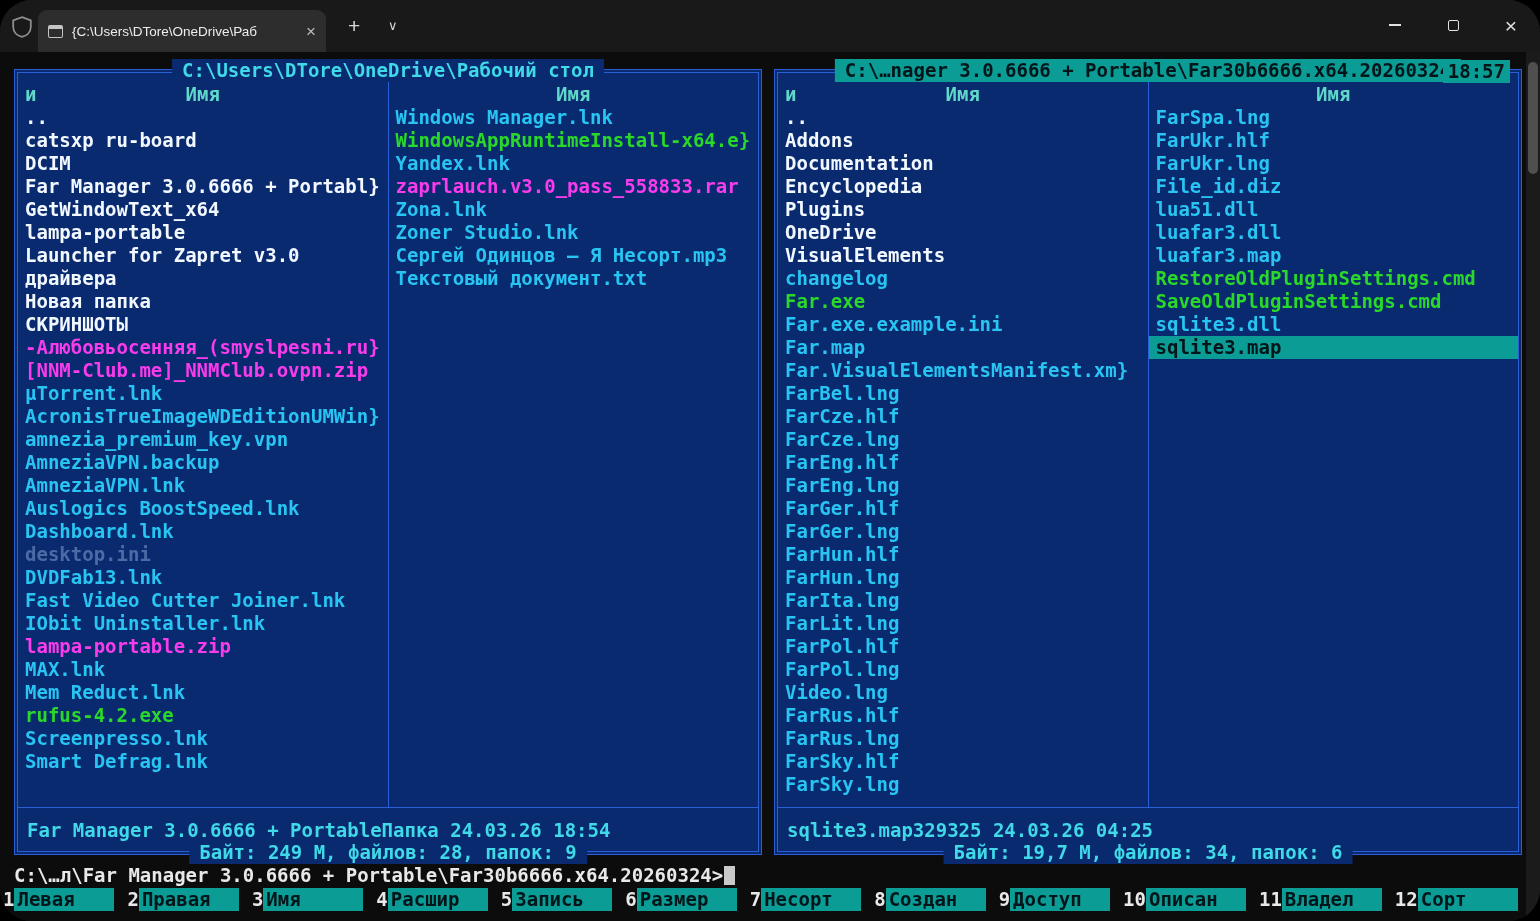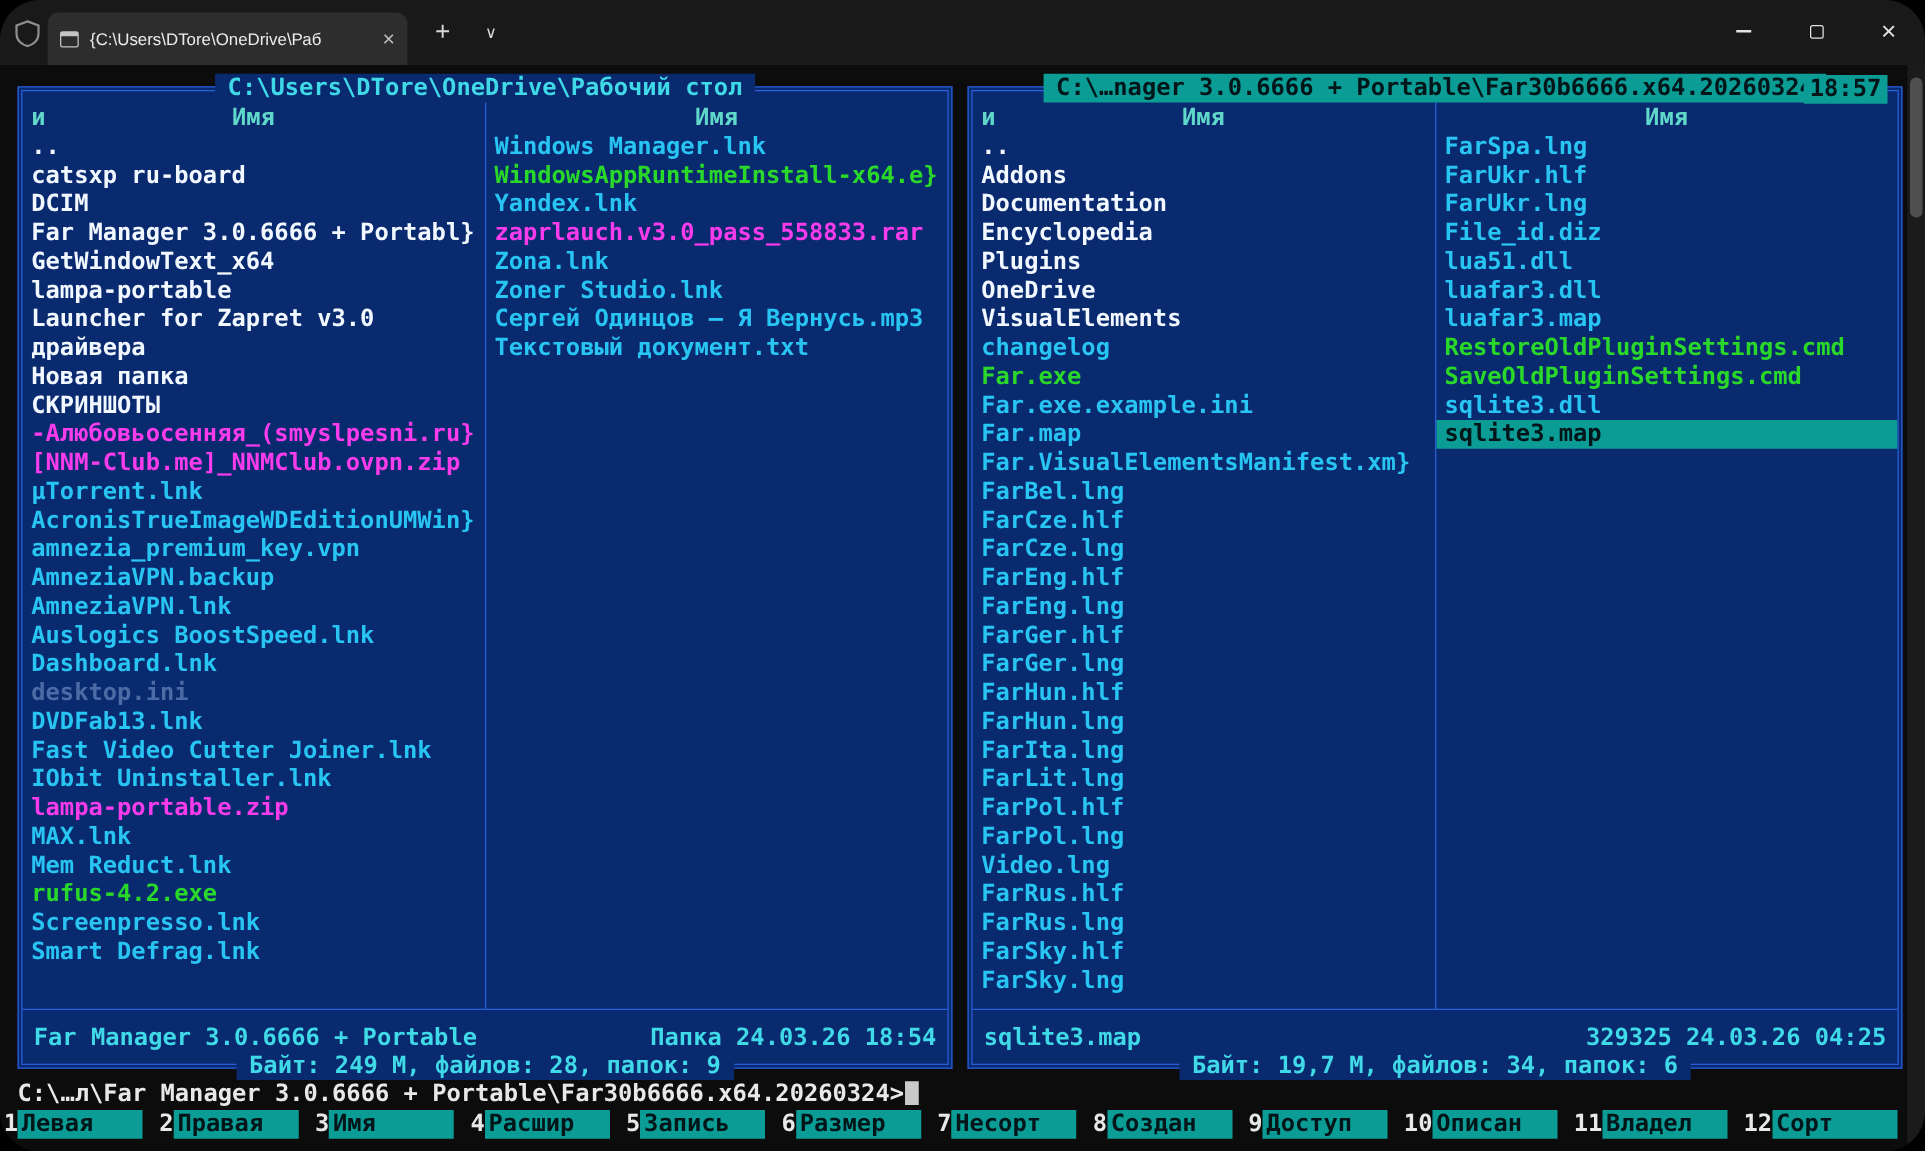--- a/index.html
+++ b/index.html
@@ -52,21 +52,21 @@
   .col-sort{position:absolute;left:7px;top:0;}
   .file-row{height:23px;padding-left:7px;white-space:nowrap;overflow:hidden;}
   .t-dir{color:var(--text-dir);}
   .t-file{color:var(--text-file);}
   .t-archive{color:var(--text-archive);}
   .t-exe{color:var(--text-exe);}
   .t-hidden{color:var(--text-hidden);}
   .t-selected{color:var(--sel-fg);background:var(--sel-bg);}
   .panel-sep{position:absolute;left:0;right:0;top:734px;border-top:1px solid var(--border-blue);}
   .panel-status{position:absolute;left:9px;right:9px;top:746px;height:23px;display:flex;
-                justify-content:space-between;color:var(--accent-cyan);white-space:nowrap;}
+                justify-content:flex-start;color:var(--accent-cyan);white-space:nowrap;}
   .panel-totals{position:absolute;top:768px;left:50%;transform:translateX(-50%);height:23px;
                 background:var(--panel-bg);color:var(--accent-cyan);padding:0 10px;
                 white-space:nowrap;z-index:2;}
   .cmdline{position:absolute;left:14px;top:812px;height:23px;color:#e8e8e8;white-space:nowrap;}
   .cursor{display:inline-block;width:11px;height:19px;background:#c9c9c9;vertical-align:-3px;margin-left:1px;}
   .fkeybar{position:absolute;left:3px;top:836px;height:23px;width:1450px;display:flex;gap:13px;}
   .fkey{display:flex;height:23px;flex:0 0 auto;}
   .fknum{color:#e8e8e8;}
   .fklabel{display:block;width:100px;background:var(--sel-bg);color:var(--sel-fg);
            padding-left:3px;white-space:nowrap;overflow:hidden;}
@@ -152,21 +152,21 @@
           <div class="col-header">
             <span>Имя</span>
           </div>
           <div class="file-list">
               <div class="file-row t-file">Windows Manager.lnk</div>
               <div class="file-row t-exe">WindowsAppRuntimeInstall-x64.e}</div>
               <div class="file-row t-file">Yandex.lnk</div>
               <div class="file-row t-archive">zaprlauch.v3.0_pass_558833.rar</div>
               <div class="file-row t-file">Zona.lnk</div>
               <div class="file-row t-file">Zoner Studio.lnk</div>
-              <div class="file-row t-file">Сергей Одинцов – Я Вернусь.mp3</div>
+              <div class="file-row t-file">Сергей Одинцов – Я Несорт.mp3</div>
               <div class="file-row t-file">Текстовый документ.txt</div>
             </div>
         </div>
       </div>
       <div class="panel-sep"></div>
       <div class="panel-status">
         <span>Far Manager 3.0.6666 + Portable</span>
         <span>Папка 24.03.26 18:54</span>
       </div>
       <div class="panel-totals">Байт: 249 М, файлов: 28, папок: 9</div>

